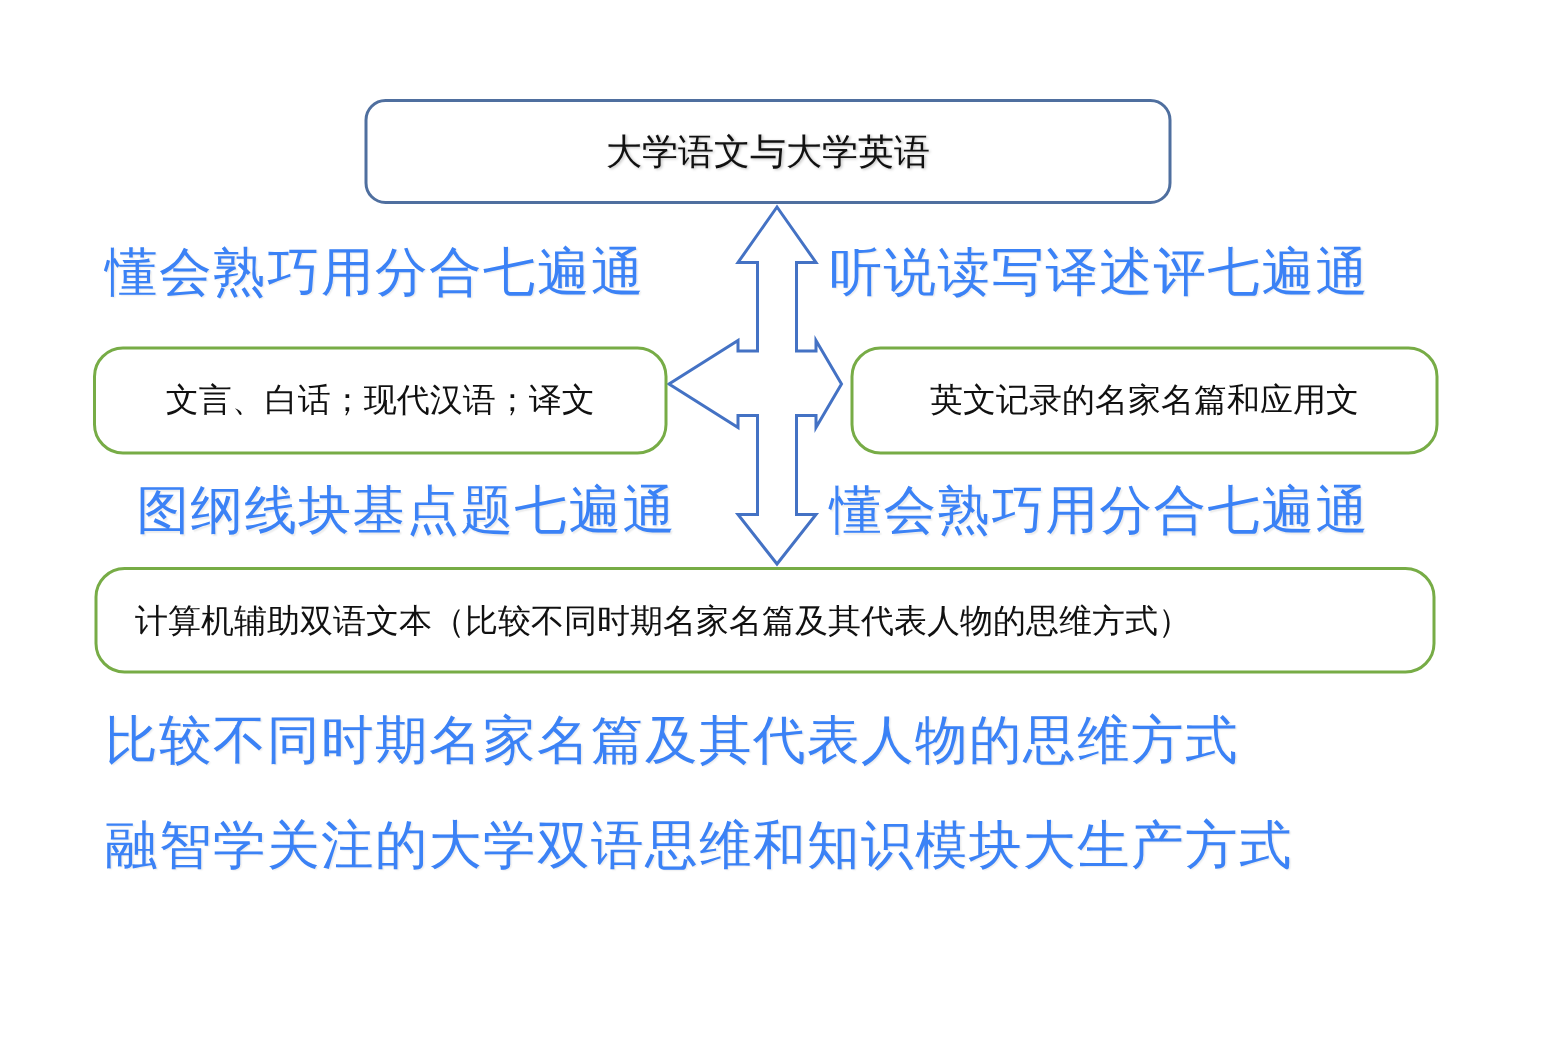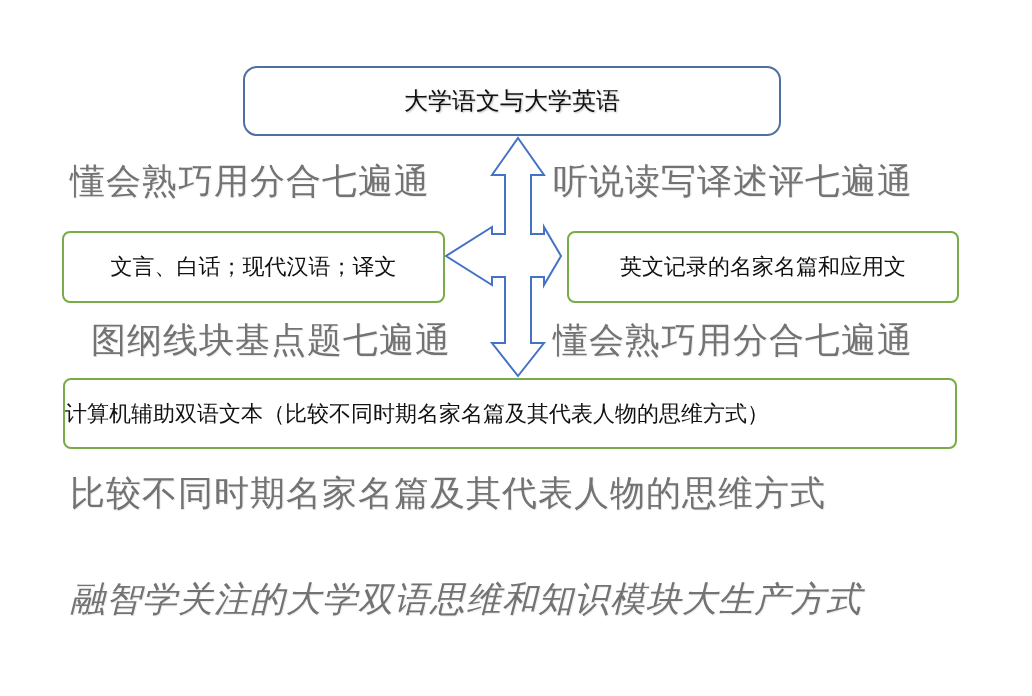--- a/index.html
+++ b/index.html
@@ -26,50 +26,51 @@
     }
     .box-top {
       left: 243px; top: 66px; width: 538px; height: 70px;
       border: 2px solid #4f6f9f;
       border-radius: 14px;
       font-size: 24px;
       text-shadow: 1px 1px 2px rgba(0,0,0,0.25);
     }
     .box-green {
       border: 2px solid #77ac46;
-      border-radius: 8px;
+      border-radius: 20px;
     }
     .box-left {
       left: 62px; top: 231px; width: 383px; height: 72px;
       font-size: 22px;
     }
     .box-right {
       left: 567px; top: 231px; width: 392px; height: 72px;
       font-size: 22px;
       text-align: center;
     }
     .box-bottom {
       left: 63px; top: 378px; width: 894px; height: 71px;
       font-size: 22px;
       justify-content: flex-start;
+      padding-left: 25px;
     }
     .watermark {
       position: absolute;
-      color: #737373;
+      color: #3b82f6;
       font-size: 35px;
       white-space: nowrap;
       letter-spacing: 1px;
       text-shadow: 1px 1px 1px rgba(0,0,0,0.08);
     }
     .wm-row1-left  { left: 70px;  top: 158px; }
     .wm-row1-right { left: 553px; top: 158px; }
     .wm-row2-left  { left: 70px;  top: 317px; margin-left: 21px; }
     .wm-row2-right { left: 553px; top: 317px; }
     .wm-row3       { left: 70px;  top: 470px; }
-    .wm-row4       { left: 70px;  top: 576px; font-style: italic; }
+    .wm-row4       { left: 70px;  top: 540px; }
     .arrow {
       position: absolute;
       left: 0; top: 0;
       width: 1032px; height: 696px;
       pointer-events: none;
     }
   </style>
 </head>
 <body>
 

